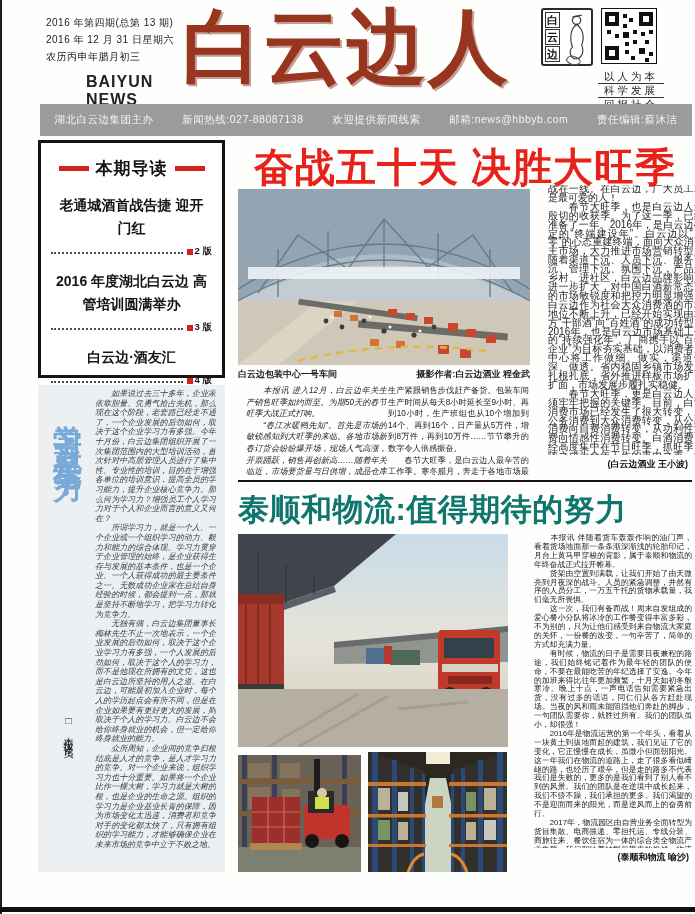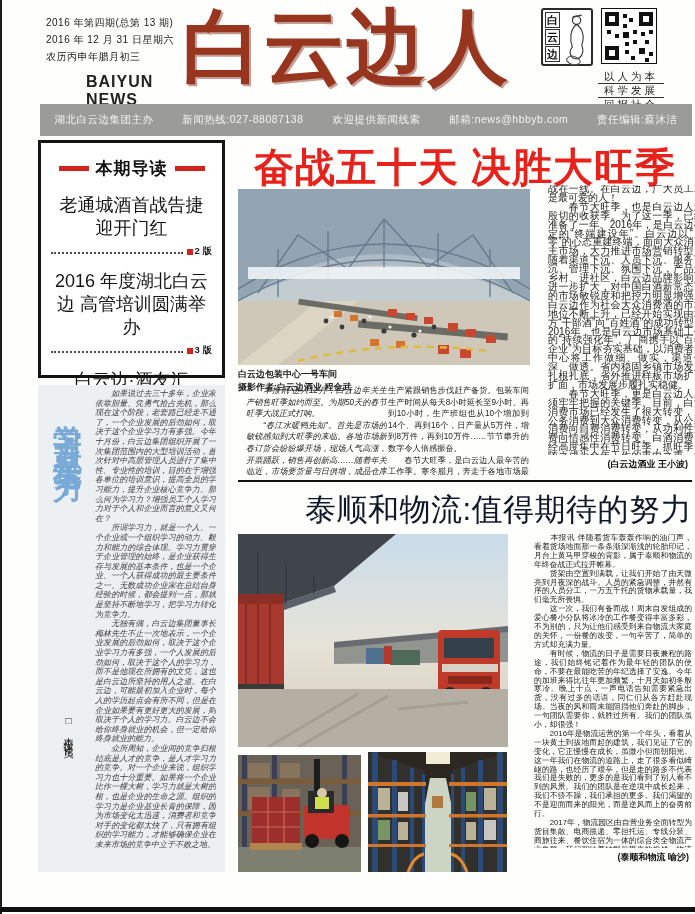--- a/index.html
+++ b/index.html
@@ -38,21 +38,21 @@
   .info-bar { position:absolute; left:40px; top:104px; width:652px; height:32px;
     background:#9b9b9a; color:#f4f4f2; font-size:10.5px; display:flex;
     align-items:center; justify-content:space-around; letter-spacing:0.5px; }
 
   
   .guide { position:absolute; left:38px; top:140px; width:187px; height:238px;
     border:3px solid #141414; background:#fff; padding:14px 10px 0 10px; }
   .guide-head { display:flex; align-items:center; justify-content:center; gap:7px; margin-bottom:14px; }
   .guide-bar { width:30px; height:5px; background:#d2231f; }
   .guide-title { font-size:17px; font-weight:900; color:#111; letter-spacing:1px; }
-  .guide-item-title { text-align:center; font-size:18px; font-weight:400; line-height:23px;
+  .guide-item-title { text-align:center; font-size:14px; font-weight:700; line-height:23px;
     color:#141414; margin:0 2px; }
   .leader { display:flex; align-items:flex-end; margin:5px 0 12px 0; }
   .leader .dots { flex:1; border-bottom:2px dotted #4a4a4a; margin-bottom:4px; }
   .pg-sq { width:6px; height:6px; background:#d2231f; margin:0 2px 3px 4px; }
   .pg { font-size:9.5px; font-weight:700; color:#1a1a1a; }
 
   
   .opinion { position:absolute; left:38px; top:385px; width:187px; height:487px;
     background:#edf0f3; }
   .op-title { position:absolute; left:13px; top:16px; writing-mode:vertical-rl;
@@ -63,35 +63,35 @@
   .op-body { position:absolute; left:57px; top:4px; width:121px; height:471px;
     font-family:"DejaVu Serif", serif; font-style:italic; color:#3a3a3c;
     font-size:8px; line-height:9.6px; text-align:justify; white-space:pre-line; overflow:hidden; }
 
   
   .headline1 { position:absolute; left:238px; top:140px; width:454px; text-align:center;
     font-size:40px; font-weight:900; color:#e8211a; letter-spacing:1px;
     font-family:"Liberation Sans", sans-serif; }
   .photo1 { position:absolute; left:238px; top:189px; width:292px; height:176px; overflow:hidden; }
   .caption-row { position:absolute; left:238px; top:368px; width:292px; display:flex;
-    justify-content:space-between; font-size:9px; font-weight:700; color:#1c1c1c;flex-direction:column; }
+    justify-content:space-between; font-size:9px; font-weight:700; color:#1c1c1c; }
   .a1col { position:absolute; top:385px; width:141px; height:93px; font-size:8.2px;
     line-height:11.6px; color:#222; text-align:justify; white-space:pre-line; overflow:hidden; }
   .a1c1 { left:246px;font-style:italic; } .a1c2 { left:388px; }
   .a1col3 { position:absolute; left:548px; top:185px; width:156px; height:270px;
     font-size:10px; line-height:8.9px; color:#222; text-align:justify;
     white-space:pre-line; overflow:hidden; }
   .a1-byline { position:absolute; left:536px; top:458px; width:152px; text-align:right;
     font-size:9px; font-weight:700; color:#111; }
 
   .sep { position:absolute; left:238px; top:480px; width:454px; height:2px; background:#111; }
 
   
-  .headline2 { position:absolute; left:238px; top:489px; width:454px; text-align:right;
-    font-size:31px; font-weight:400; color:#0f172a; letter-spacing:0.5px; }
+  .headline2 { position:absolute; left:238px; top:489px; width:454px; text-align:left;
+    font-size:31px; font-weight:700; color:#0f766e; letter-spacing:0.5px; }
   .photo2 { position:absolute; left:238px; top:534px; width:270px; height:213px; overflow:hidden; }
   .photo3 { position:absolute; left:238px; top:755px; width:123px; height:117px; overflow:hidden; }
   .photo4 { position:absolute; left:368px; top:752px; width:139px; height:120px; overflow:hidden; }
   .a2body { position:absolute; left:534px; top:534px; width:158px; height:314px;
     font-size:7.8px; line-height:8.9px; color:#222; text-align:justify;
     white-space:pre-line; overflow:hidden; }
   .a2-byline { position:absolute; left:534px; top:851px; width:155px; text-align:right;
     font-size:9px; font-weight:700; color:#111; }
 </style>
 </head>

